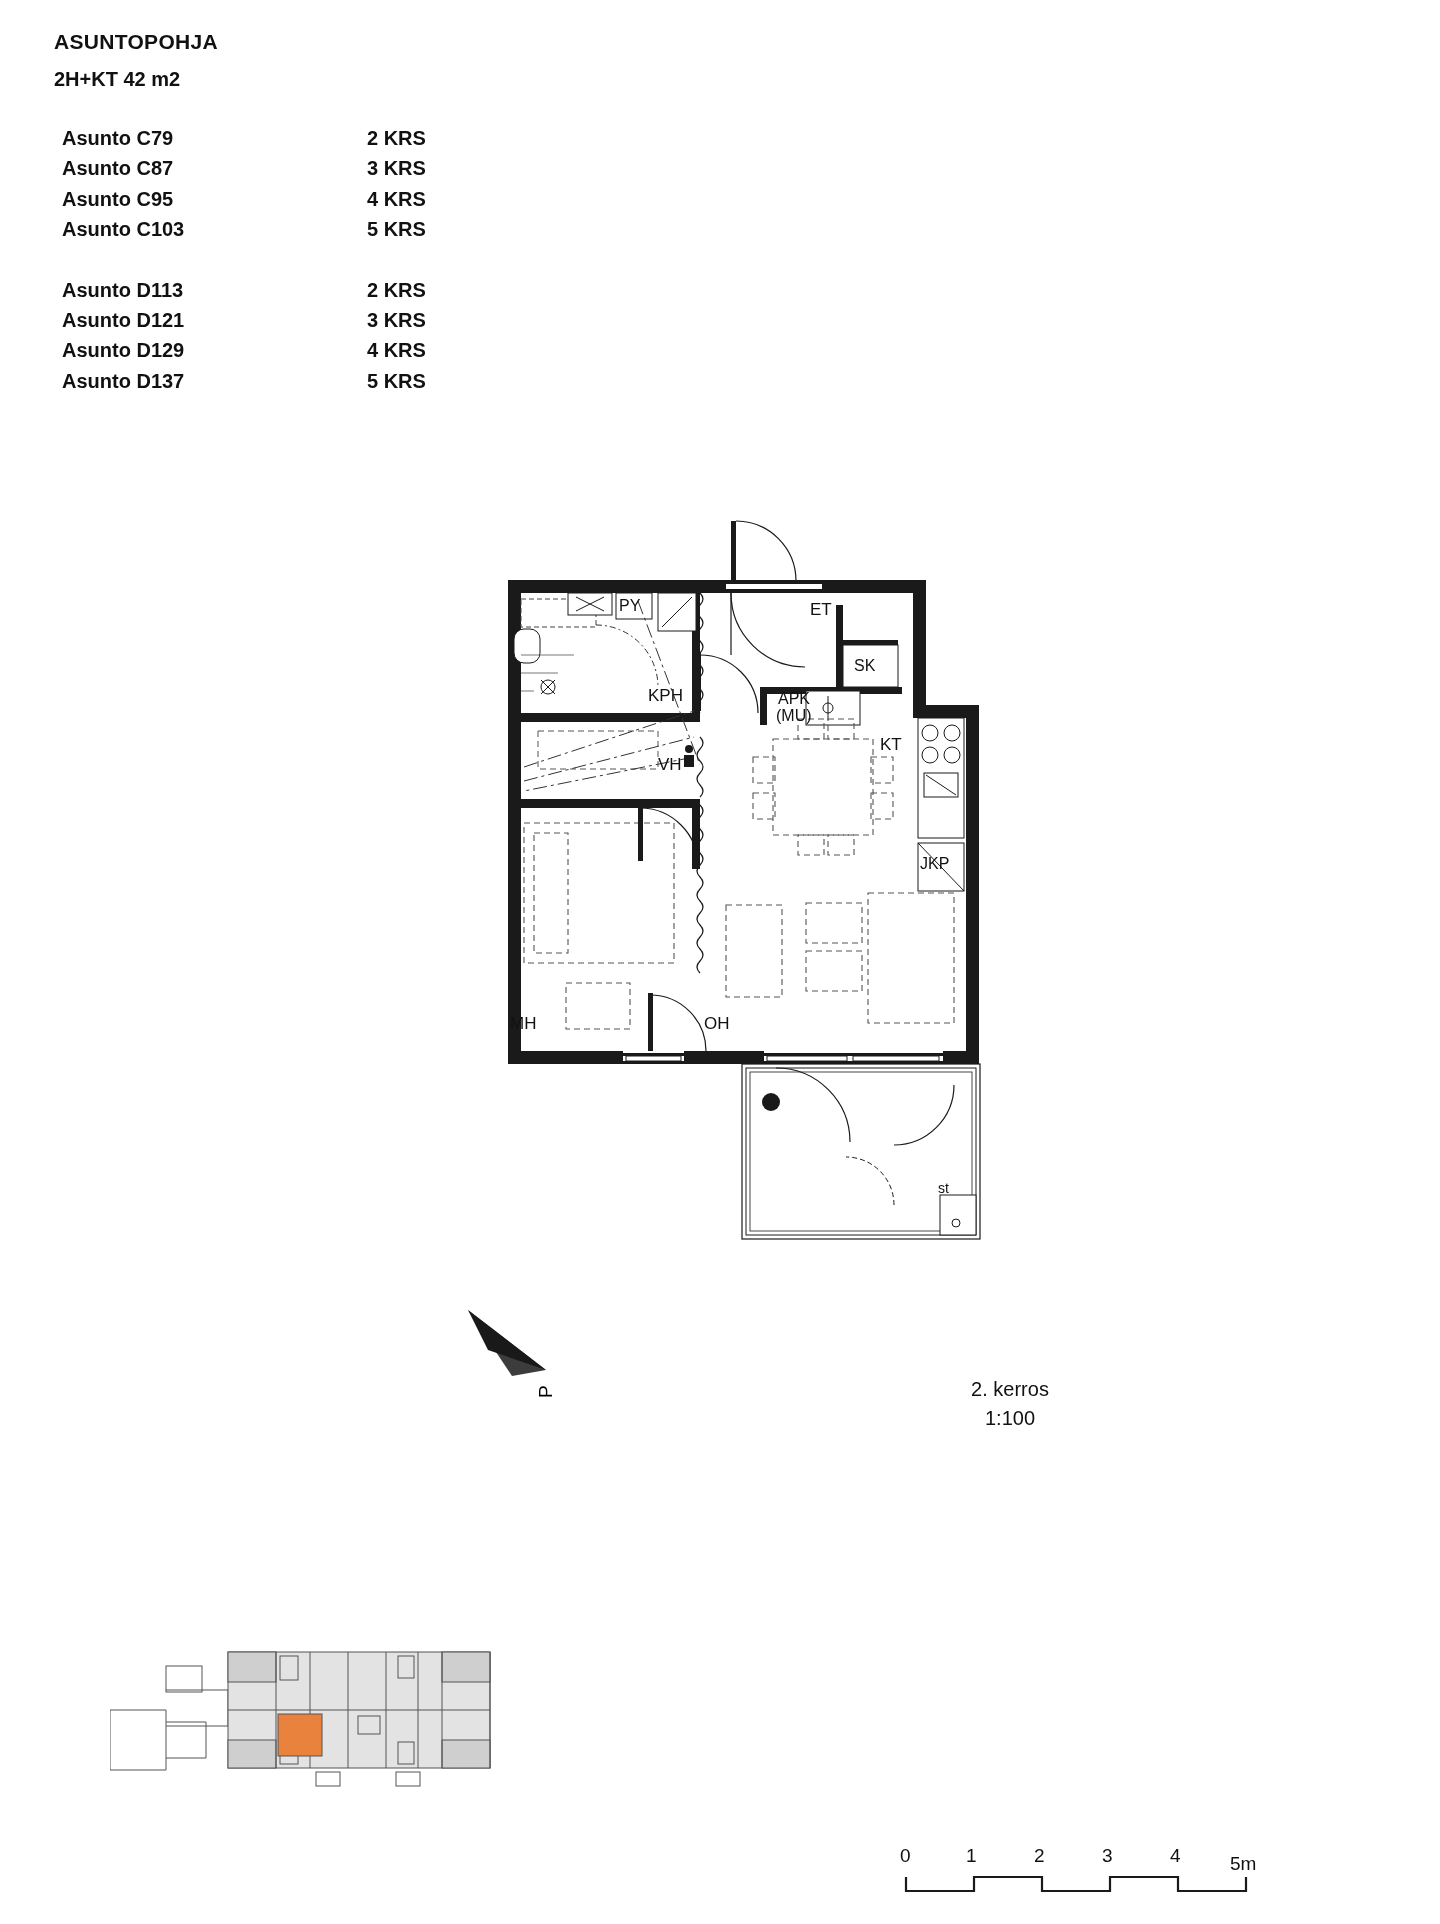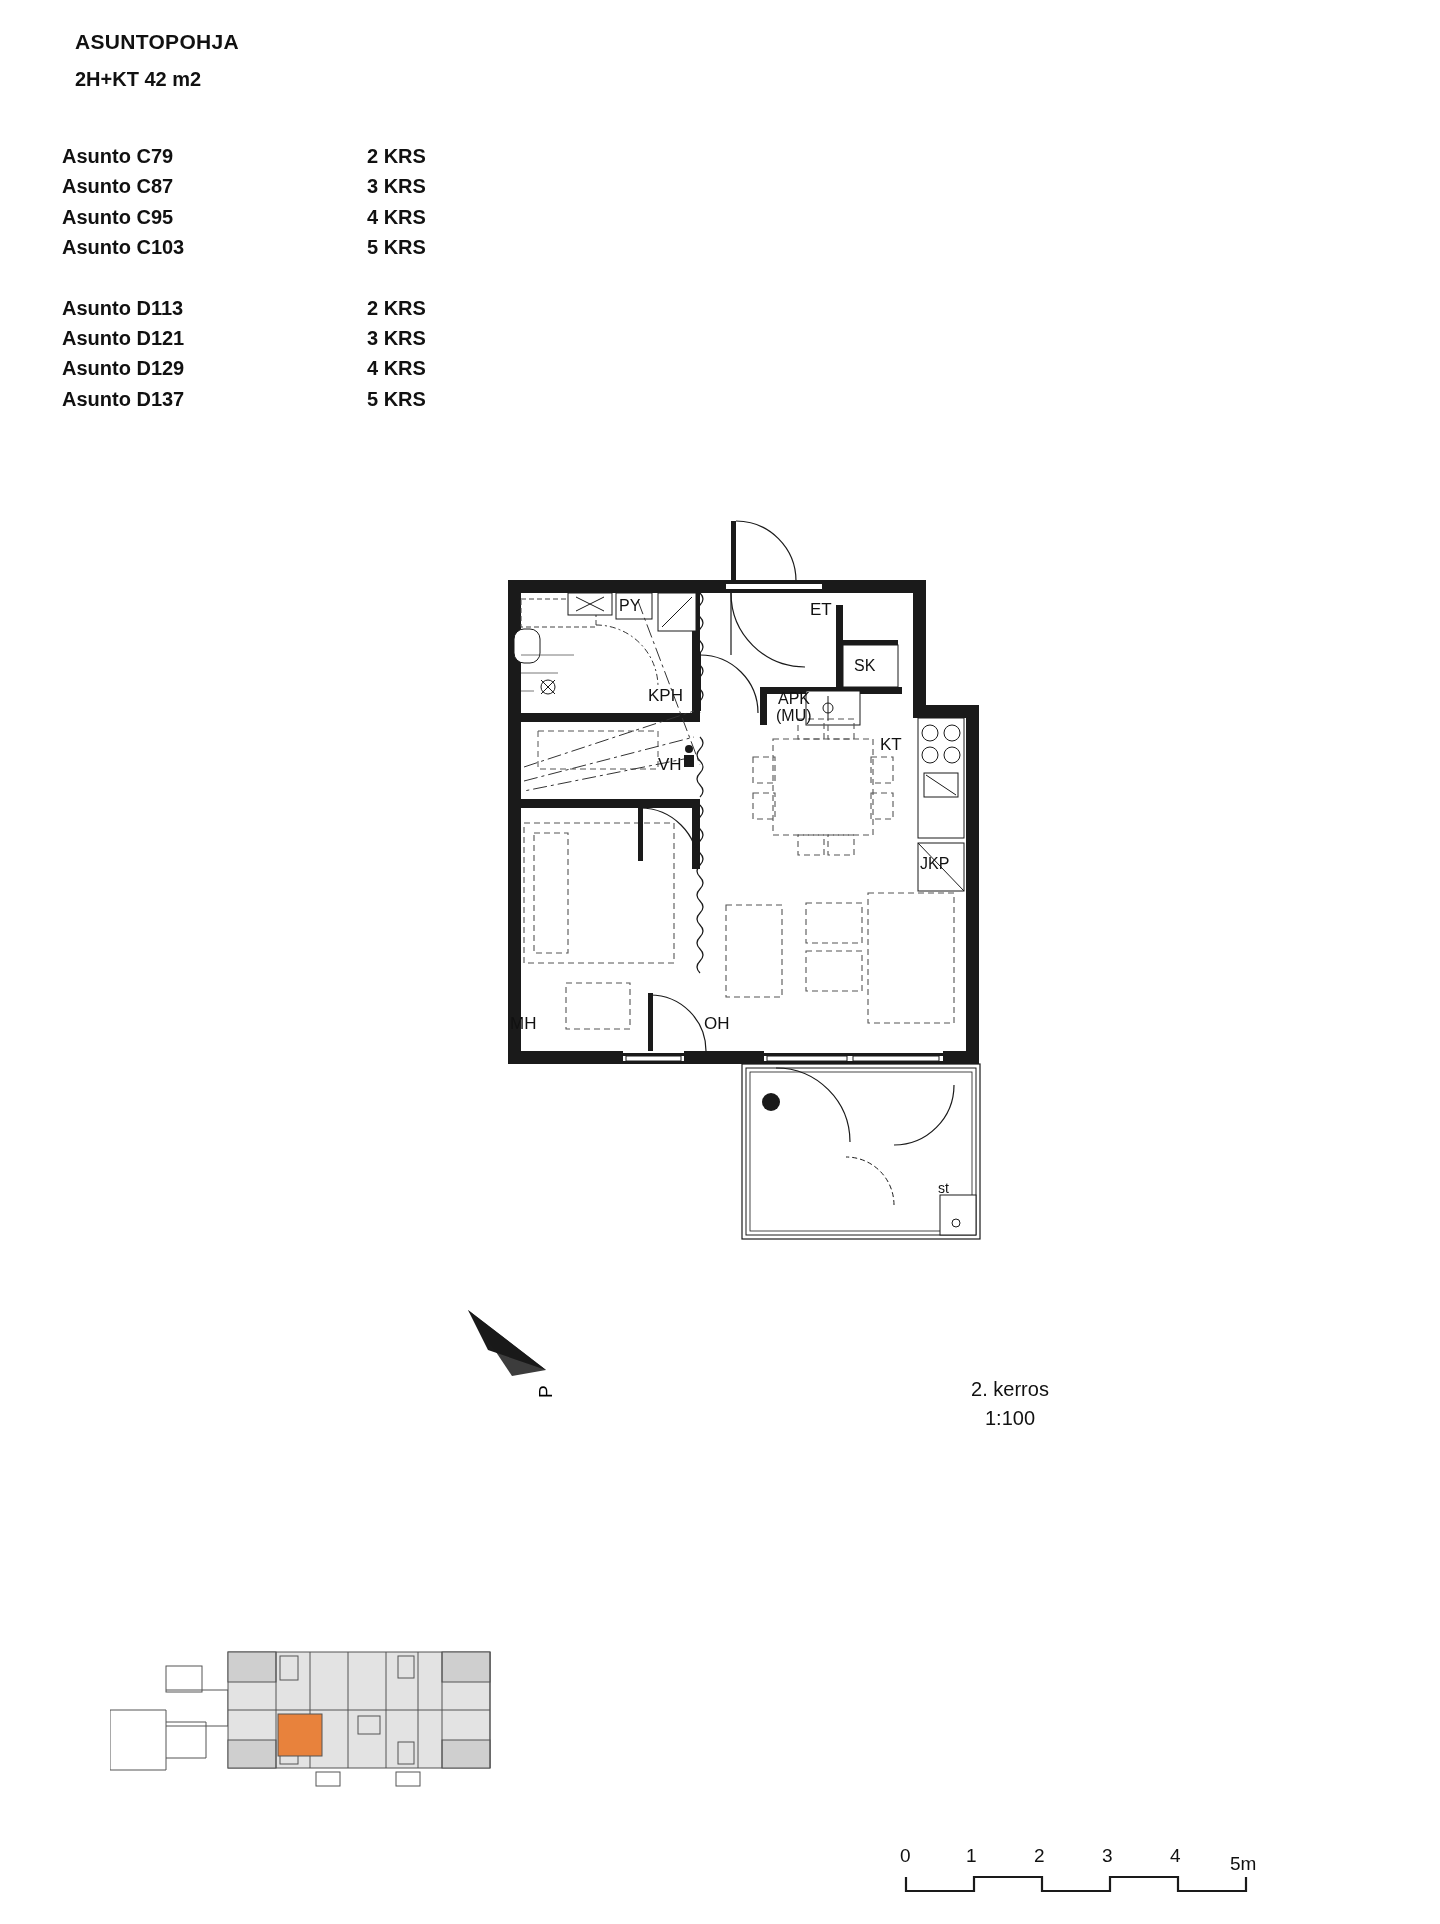--- a/index.html
+++ b/index.html
@@ -8,25 +8,25 @@
     width: 1440px;
     height: 1924px;
     background: #ffffff;
     font-family: "Liberation Sans", sans-serif;
     color: #111;
     position: relative;
     overflow: hidden;
   }
 
   
-  .header { position:absolute; left:75px; top:30px; }
+  .header { position:absolute; left:54px; top:30px; }
   .header .title { font-size:21px; font-weight:bold; letter-spacing:0.3px; }
   .header .subtitle { font-size:20px; font-weight:bold; margin-top:14px; }
 
-  .apt-list { position:absolute; left:62px; top:141px; font-size:20px; font-weight:bold; }
+  .apt-list { position:absolute; left:62px; top:123px; font-size:20px; font-weight:bold; }
   .apt-group { margin-bottom:30px; }
   .apt-row { display:flex; line-height:1.52; }
   .apt-row .name { width:305px; }
   .apt-row .floor { width:120px; }
 
   
   .plan { position:absolute; left:488px; top:505px; width:620px; height:880px; }
   .plan svg { display:block; }
 
   

